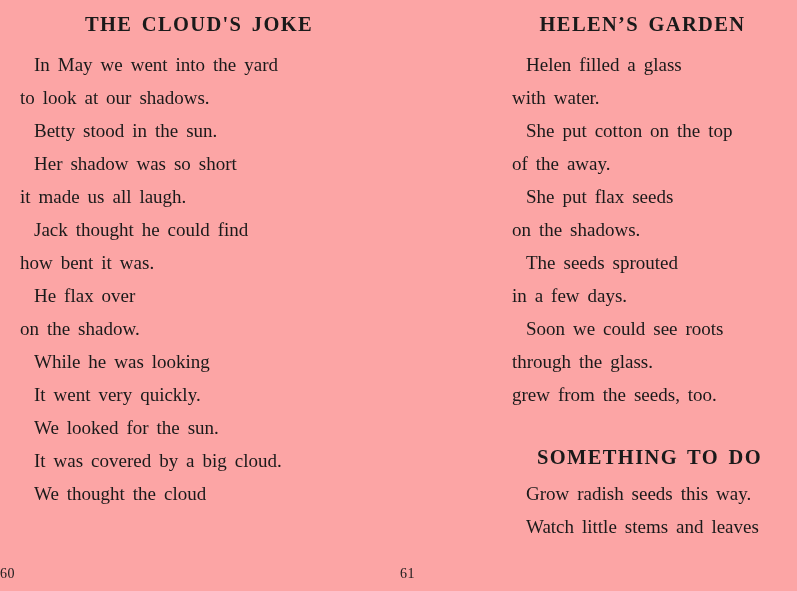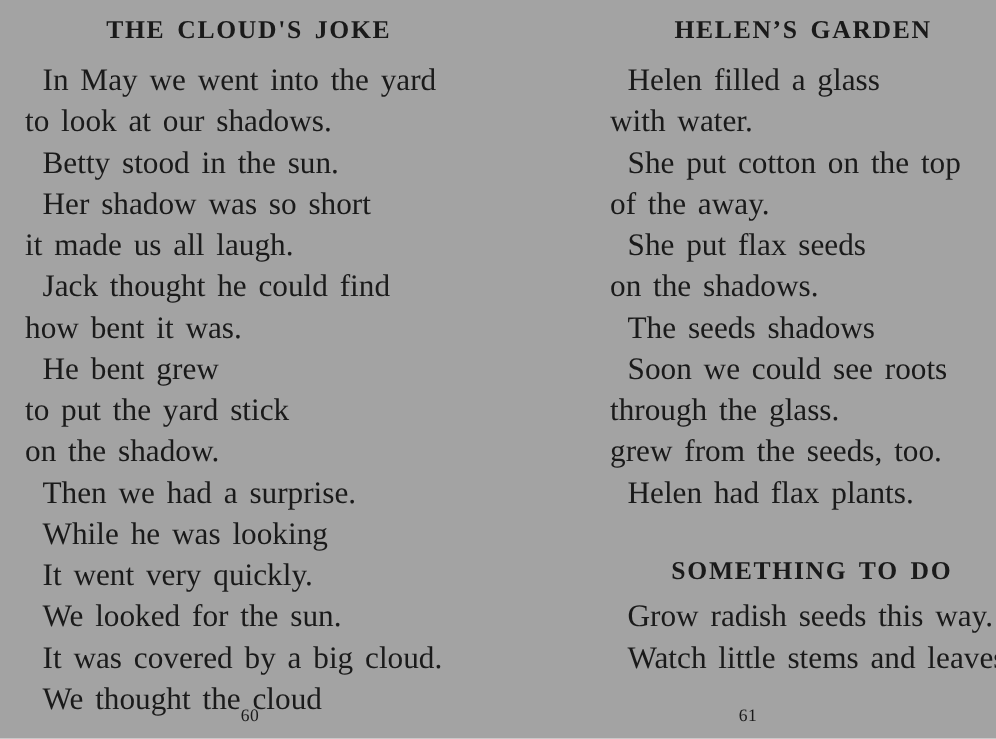--- a/index.html
+++ b/index.html
@@ -14,21 +14,21 @@
     overflow: hidden;
     font-family: "Liberation Serif", "DejaVu Serif", serif;
     color: #1a1a1a;
     -webkit-font-smoothing: antialiased;
   }
 
   .spread {
     position: relative;
     width: 797px;
     height: 591px;
-    background: #a3a3a3;
+    background: #fca5a5;
     display: flex;
     box-sizing: border-box;
   }
 
   .page {
     position: relative;
     height: 591px;
     box-sizing: border-box;
   }
   .page-left  { width: 400px; padding: 0 0 0 20px; }
@@ -57,40 +57,40 @@
     padding-right: 0;
     padding-left: 14px;
   }
 
   .body-block {
     margin: 0;
     padding: 0;
     list-style: none;
   }
   .body-block.block-left  { margin-top: 13px; }
-  .body-block.block-right { margin-top: 13px; }
+  .body-block.block-right { margin-top: 13px; margin-left: 24px; }
 
   .line {
-    font-size: 25px;
+    font-size: 19px;
     line-height: 33px;
     word-spacing: 3.2px;
     white-space: nowrap;
     height: 33px;
   }
   .line.indent { padding-left: 14px; }
 
   
   .section-gap { height: 36px; }
 
   .folio {
     position: absolute;
     bottom: 10px;
     font-size: 14px;
     letter-spacing: 0.4px;
-    text-align: center;
+    text-align: left;
     width: 100%;
     left: 0;
     line-height: 1;
   }
   .folio-left  { padding-right: 210px; }
   .folio-right { padding-right: 140px; }
 </style>
 </head>
 <body>
 
@@ -101,24 +101,22 @@
     <h1 class="page-heading heading-left">THE CLOUD'S JOKE</h1>
 
     <div class="body-block block-left">
         <div class="line indent">In May we went into the yard</div>
         <div class="line">to look at our shadows.</div>
         <div class="line indent">Betty stood in the sun.</div>
         <div class="line indent">Her shadow was so short</div>
         <div class="line">it made us all laugh.</div>
         <div class="line indent">Jack thought he could find</div>
         <div class="line">how bent it was.</div>
-        <div class="line indent">He bent grew</div>
-        <div class="line">to put the yard stick</div>
+        <div class="line indent">He flax over</div>
         <div class="line">on the shadow.</div>
-        <div class="line indent">Then we had a surprise.</div>
         <div class="line indent">While he was looking</div>
         <div class="line indent">It went very quickly.</div>
         <div class="line indent">We looked for the sun.</div>
         <div class="line indent">It was covered by a big cloud.</div>
         <div class="line indent">We thought the cloud</div>
       </div>
 
     <div class="folio folio-left">60</div>
   </div>
 
@@ -126,25 +124,25 @@
 
     <h1 class="page-heading heading-right">HELEN’S GARDEN</h1>
 
     <div class="body-block block-right">
         <div class="line indent">Helen filled a glass</div>
         <div class="line">with water.</div>
         <div class="line indent">She put cotton on the top</div>
         <div class="line">of the away.</div>
         <div class="line indent">She put flax seeds</div>
         <div class="line">on the shadows.</div>
-        <div class="line indent">The seeds shadows</div>
+        <div class="line indent">The seeds sprouted</div>
+        <div class="line">in a few days.</div>
         <div class="line indent">Soon we could see roots</div>
         <div class="line">through the glass.</div>
         <div class="line">grew from the seeds, too.</div>
-        <div class="line indent">Helen had flax plants.</div>
       </div>
 
     <div class="section-gap"></div>
 
     <h2 class="page-heading heading-sub">SOMETHING TO DO</h2>
 
     <div class="body-block block-right" style="margin-top:10px;">
         <div class="line indent">Grow radish seeds this way.</div>
         <div class="line indent">Watch little stems and leaves</div>
       </div>

